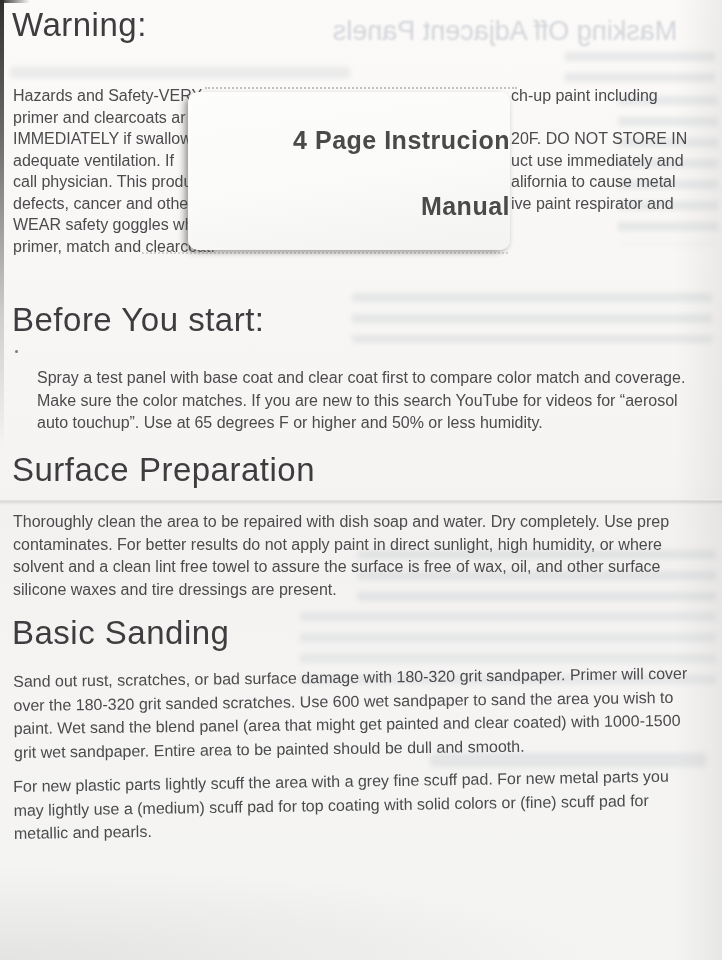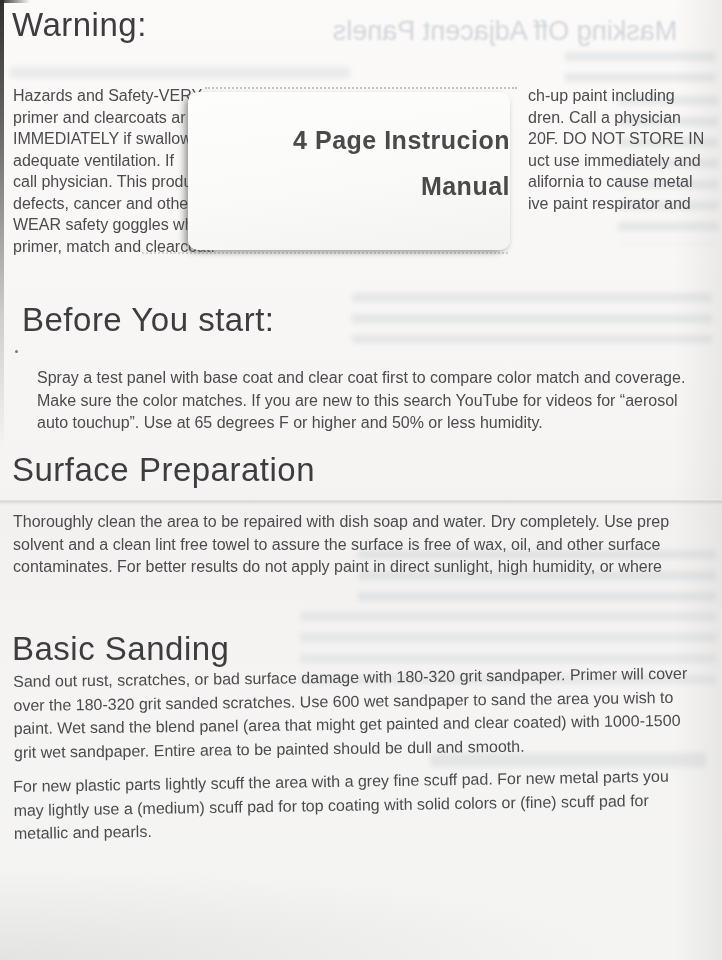--- a/index.html
+++ b/index.html
@@ -19,35 +19,35 @@
     background:radial-gradient(ellipse at 0% 100%,rgba(190,190,188,.30),rgba(190,190,188,0) 60%);}
   .crease{position:absolute;left:0;top:499px;width:722px;height:6px;
     background:linear-gradient(180deg,rgba(255,255,255,.65) 0%,rgba(120,120,120,.22) 35%,rgba(120,120,120,0) 100%);}
 
   
   .h1{position:absolute;color:#3d3d3f;font-size:33px;font-weight:400;letter-spacing:.5px;white-space:nowrap;}
   .para{position:absolute;color:#4b4b4d;font-size:16px;}
   .pline{height:22.5px;line-height:22.5px;white-space:nowrap;}
   .wpara{top:85px;left:13px;width:700px;}
   .wline{position:relative;height:21.5px;line-height:21.5px;white-space:nowrap;}
-  .wline .rfrag{position:absolute;left:515px;top:0;}
+  .wline .rfrag{position:absolute;left:498px;top:0;}
 
   
   .perf{position:absolute;height:0;border-top:2px dotted rgba(150,150,148,.55);}
   .perf-top{left:205px;top:87px;width:312px;}
   .perf-bottom{left:142px;top:252px;width:366px;border-top-color:rgba(150,150,148,.38);}
 
   
   .sticker{position:absolute;left:188px;top:92px;width:322px;height:158px;border-radius:10px;
     background:linear-gradient(172deg,#fdfdfc 0%,#fafaf8 55%,#f3f3f1 100%);
     box-shadow:-5px 3px 6px -1px rgba(70,70,70,.45),0 2px 4px rgba(120,120,120,.25);}
   .sticker .t1,.sticker .t2{position:absolute;left:0;width:100%;text-align:right;
     font-weight:700;font-size:25px;letter-spacing:.5px;color:#4a4a4a;}
   .sticker .t1{top:34px;}
-  .sticker .t2{top:80px;}
+  .sticker .t2{top:100px;}
 
   
   .mirror-title{position:absolute;left:300px;top:16px;width:410px;text-align:center;
     font-size:27px;color:rgba(176,183,194,.55);transform:scaleX(-1);filter:blur(1px);white-space:nowrap;}
   .smudge{position:absolute;filter:blur(2.5px);border-radius:4px;
     background:repeating-linear-gradient(180deg,rgba(176,182,192,.25) 0px,rgba(176,182,192,.25) 9px,rgba(176,182,192,0) 9px,rgba(176,182,192,0) 21px);}
   .sm-band{left:10px;top:67px;width:340px;height:11px;background:rgba(178,184,193,.22);}
   .sm-topright{left:565px;top:52px;width:150px;height:34px;}
   .sm-rightcol{left:618px;top:96px;width:100px;height:148px;}
   .sm-mid1{left:352px;top:293px;width:360px;height:50px;}
@@ -81,21 +81,20 @@
 
   <div class="h1" style="left:12px;top:6px;text-align:right;">Warning:</div>
 
   <div class="para wpara">
     <div class="wline">
       <span class="lfrag">Hazards and Safety-VERY</span>
       <span class="rfrag">ch-up paint including</span>
     </div>
     <div class="wline">
       <span class="lfrag">primer and clearcoats ar</span>
-      <span class="rfrag">dren. Call a physician</span>
     </div>
     <div class="wline">
       <span class="lfrag">IMMEDIATELY if swallow</span>
       <span class="rfrag">20F. DO NOT STORE IN</span>
     </div>
     <div class="wline">
       <span class="lfrag">adequate ventilation. If</span>
       <span class="rfrag">uct use immediately and</span>
     </div>
     <div class="wline">
@@ -114,36 +113,37 @@
     </div>
   </div>
 
   <div class="perf perf-top"></div>
   <div class="perf perf-bottom"></div>
   <div class="sticker">
     <div class="t1">4 Page Instrucion</div>
     <div class="t2">Manual</div>
   </div>
 
-  <div class="h1" style="left:12px;top:301px;margin-left:10px;">Before You start:</div>
+  <div class="h1" style="left:12px;top:301px;">Before You start:</div>
   <div class="stray-dot"></div>
   <div class="para" style="left:13px;top:367px;margin-left:24px;">
     <div class="pline">Spray a test panel with base coat and clear coat first to compare color match and coverage.</div>
     <div class="pline">Make sure the color matches.  If you are new to this search YouTube for videos for “aerosol</div>
     <div class="pline">auto touchup”.  Use at 65 degrees F or higher and 50% or less humidity.</div>
   </div>
 
   <div class="h1" style="left:12px;top:451px;">Surface Preparation</div>
   <div class="para" style="left:13px;top:511px;">
     <div class="pline">Thoroughly clean the area to be repaired with dish soap and water.  Dry completely. Use prep</div>
+    <div class="pline">contaminates. For better results do not apply paint in direct sunlight, high humidity, or where</div>
     <div class="pline">solvent and a clean lint free towel to assure the surface is free of wax, oil, and other surface</div>
-    <div class="pline">contaminates. For better results do not apply paint in direct sunlight, high humidity, or where</div>
+    <div class="pline">silicone waxes and tire dressings are present.</div>
   </div>
 
-  <div class="h1" style="left:12px;top:614px;margin-top:16px;">Basic Sanding</div>
+  <div class="h1" style="left:12px;top:614px;">Basic Sanding</div>
   <div class="para tilt-sand" style="left:13px;top:670px;">
     <div class="pline" style="height:23.5px;line-height:23.5px;">Sand out rust, scratches, or bad surface damage with 180-320 grit sandpaper. Primer will cover</div>
     <div class="pline" style="height:23.5px;line-height:23.5px;">over the 180-320 grit sanded scratches. Use 600 wet sandpaper to sand the area you wish to</div>
     <div class="pline" style="height:23.5px;line-height:23.5px;">paint. Wet sand the blend panel (area that might get painted and clear coated) with 1000-1500</div>
     <div class="pline" style="height:23.5px;line-height:23.5px;">grit wet sandpaper. Entire area to be painted should be dull and smooth.</div>
   </div>
 
   <div class="para tilt-scuff" style="left:13px;top:775px;">
     <div class="pline" style="height:23.5px;line-height:23.5px;">For new plastic parts lightly scuff the area with a grey fine scuff pad. For new metal parts you</div>
     <div class="pline" style="height:23.5px;line-height:23.5px;">may lightly use a (medium) scuff pad for top coating with solid colors or (fine) scuff pad for</div>

